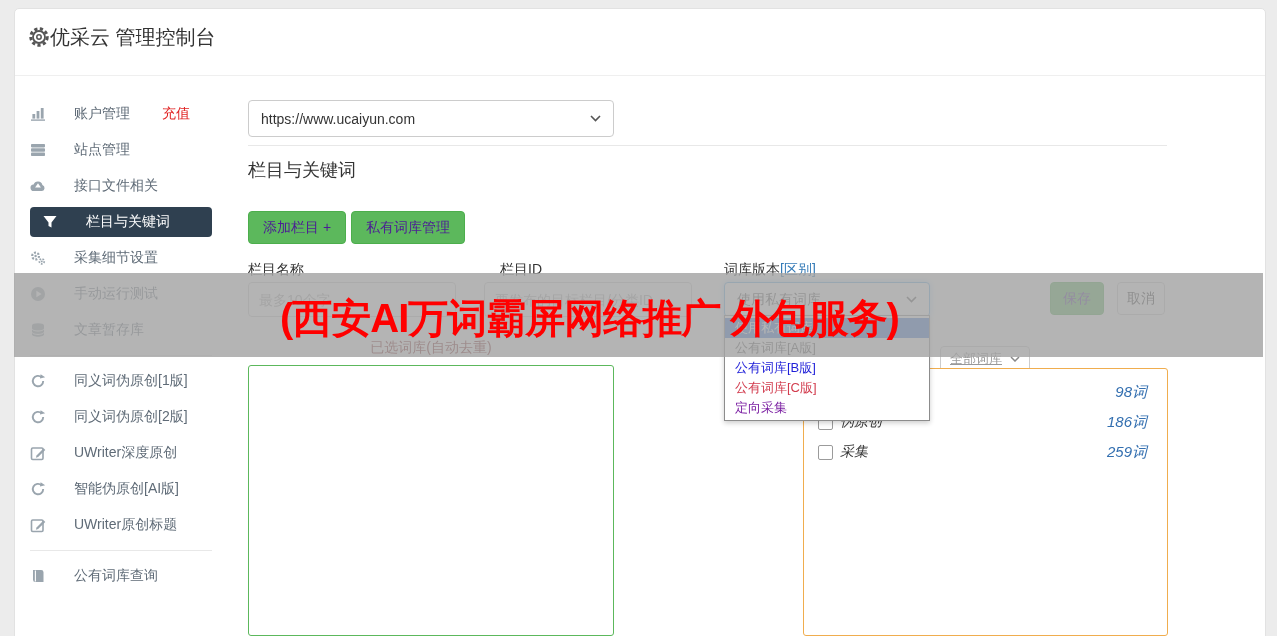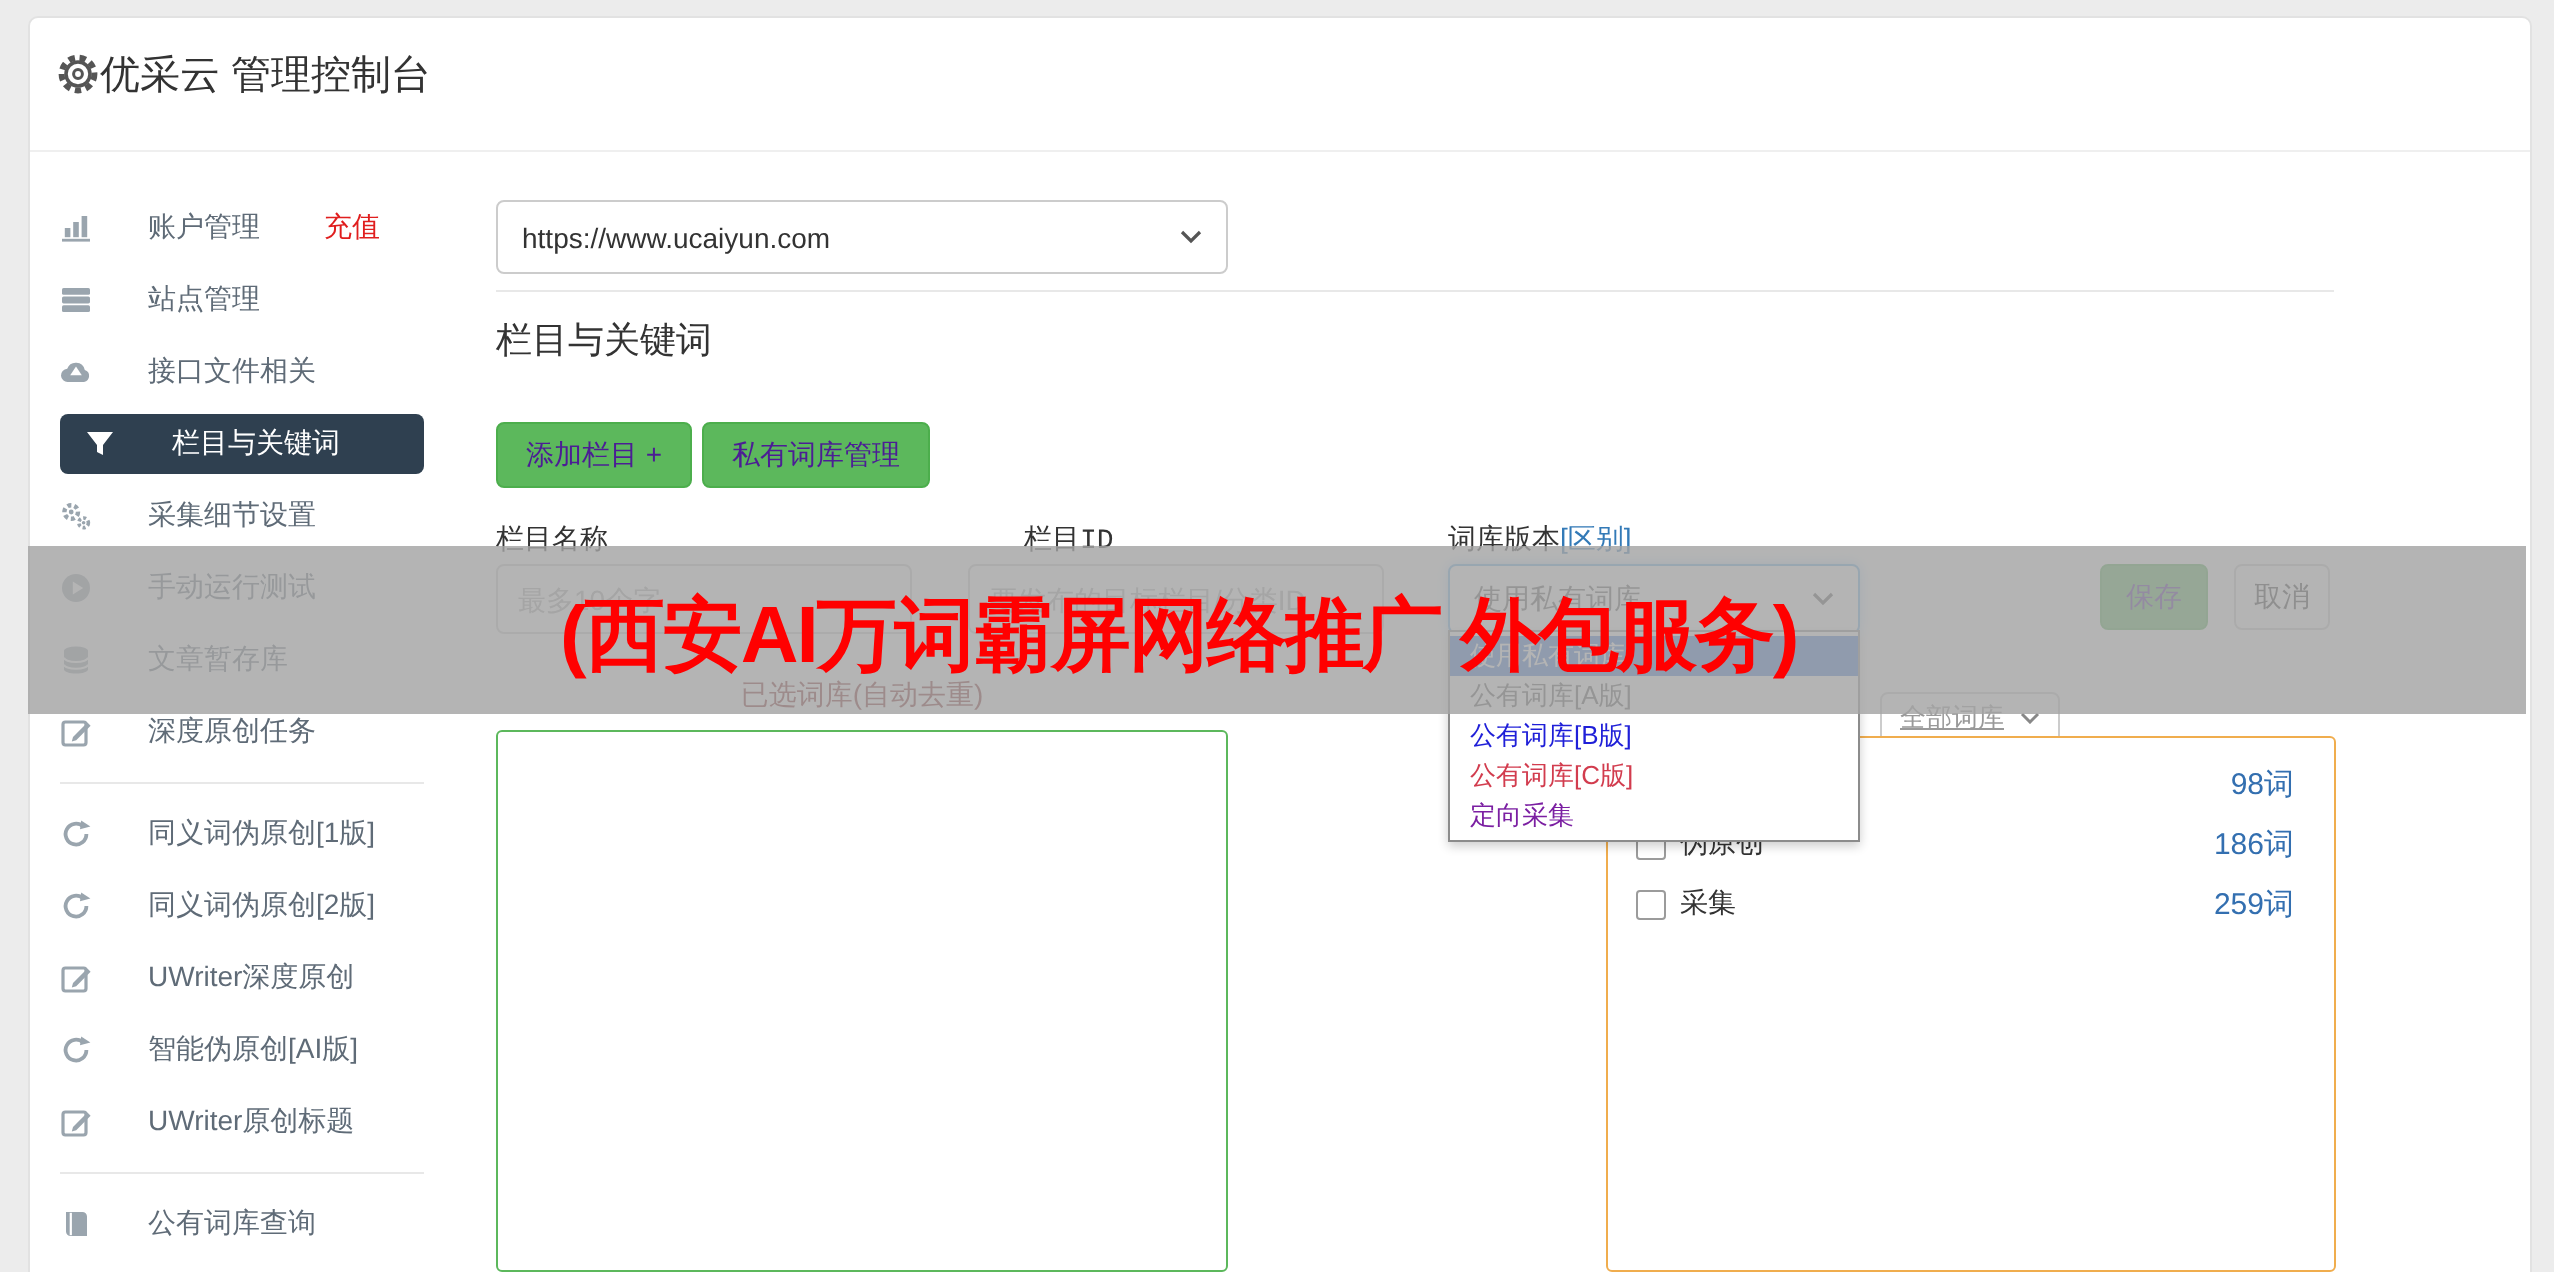--- a/index.html
+++ b/index.html
@@ -34,21 +34,21 @@
   .btn-plain{background:#fff;color:#333;border:1px solid #ccc;}
   .f-label{font-size:14px;color:#333;}
   .f-link{color:#337ab7;text-decoration:none;}
   .inp{height:35px;border:1px solid #ccc;border-radius:4px;padding:0 10px;font-size:14px;color:#333;
        box-sizing:border-box;font-family:"Liberation Sans","DejaVu Sans",sans-serif;}
   .inp::placeholder{color:#a9a9a9;}
   .sel-focus{border-color:#66afe9;box-shadow:0 0 7px rgba(102,175,233,.55);}
   .caption{font-size:14px;color:#7f1d1d;text-align:center;}
   .box-green{border:1px solid #5cb85c;border-radius:3px;background:#fff;}
   .box-orange{border:1px solid #f0ad4e;border-radius:3px;background:#fff;}
-  .w-row{display:flex;align-items:center;height:30px;padding:0 20px 0 14px;}
+  .w-row{display:flex;align-items:center;height:30px;padding:0 20px 0 14px;font-style:italic;}
   .w-count{margin-left:auto;font-size:15px;color:#336fb0;}
   .w-label{font-size:14px;color:#333;margin-left:7px;}
   .cbx{width:13px;height:13px;border:1px solid #9b9b9b;border-radius:2px;background:#fff;display:inline-block;}
   .filter-sel{font-size:13px;color:#999;}
   
   .dropdown{position:absolute;left:724px;top:315px;width:206px;background:#fff;border:1px solid #8c8c8c;
             box-shadow:0 2px 5px rgba(0,0,0,.2);z-index:5;padding:2px 0;box-sizing:border-box;}
   .opt{height:20px;line-height:20px;padding-left:10px;font-size:13px;color:#555;white-space:nowrap;cursor:pointer;}
   .opt-sel{background:#3875d7;color:#fff;}
   .opt-blue{color:#1f1fd8;}
@@ -141,29 +141,20 @@
       <span class="icn">
           <svg viewBox="0 0 16 16" fill="currentColor">
             <ellipse cx="8" cy="3.4" rx="6" ry="2.2"></ellipse>
             <path d="M2 3.4v9.2c0 1.2 2.7 2.2 6 2.2s6-1 6-2.2V3.4z"></path>
             <path d="M2 6.8c0 1.2 2.7 2.2 6 2.2s6-1 6-2.2" fill="none" stroke="#fff" stroke-width="1"></path>
             <path d="M2 10.2c0 1.2 2.7 2.2 6 2.2s6-1 6-2.2" fill="none" stroke="#fff" stroke-width="1"></path>
           </svg>
         </span>
       <span>文章暂存库</span>
     </div>
-    <div class="s-item">
-      <span class="icn">
-          <svg viewBox="0 0 16 16">
-            <rect x="1.5" y="3" width="11.5" height="11.5" rx="1.2" fill="none" stroke="currentColor" stroke-width="1.6"></rect>
-            <path d="M6.5 10.5l7.2-7.2 1.6 1.6-7.2 7.2-2.2.6z" fill="currentColor"></path>
-          </svg>
-        </span>
-      <span>深度原创任务</span>
-    </div>
     <div class="s-div"></div>
     <div class="s-item">
       <span class="icn">
           <svg viewBox="0 0 16 16">
             <path d="M13.2 8a5.2 5.2 0 1 1-1.6-3.7" fill="none" stroke="currentColor" stroke-width="1.9"></path>
             <polygon points="10.6,1.2 15.2,4.2 10,5.6" fill="currentColor"></polygon>
           </svg>
         </span>
       <span>同义词伪原创[1版]</span>
     </div>
@@ -224,21 +215,21 @@
       </span>
   </div>
   <div class="m-abs divider" style="left:248px;top:145px;width:919px;"></div>
 
   <div class="m-abs pg-title" style="left:248px;top:158px;">栏目与关键词</div>
 
   <div class="m-abs btn btn-green" style="left:248px;top:211px;">添加栏目 +</div>
   <div class="m-abs btn btn-green" style="left:351px;top:211px;">私有词库管理</div>
 
   <div class="m-abs f-label" style="left:248px;top:261px;">栏目名称</div>
-  <div class="m-abs f-label" style="left:512px;top:261px;font-family:Liberation Mono, monospace;">栏目ID</div>
+  <div class="m-abs f-label" style="left:500px;top:261px;">栏目ID</div>
   <div class="m-abs f-label" style="left:724px;top:261px;">
     <span>词库版本</span><a class="f-link" href="#">[区别]</a>
   </div>
 
   <input class="m-abs inp" style="left: 248px; top: 282px; width: 208px;" placeholder="最多10个字">
   <input class="m-abs inp" style="left: 484px; top: 282px; width: 208px;" placeholder="要发布的目标栏目/分类ID">
   <div class="m-abs sel sel-focus" style="left:724px;top:282px;width:206px;height:35px;">
     <span style="color:#555;">使用私有词库</span>
     <span class="chev">
         <svg width="11" height="7" viewBox="0 0 11 7">

